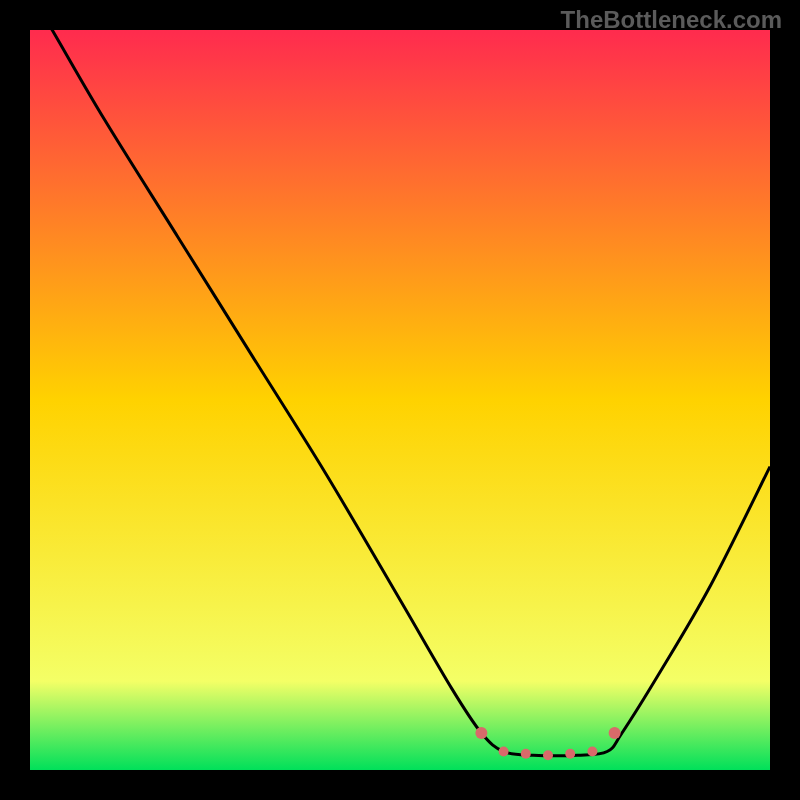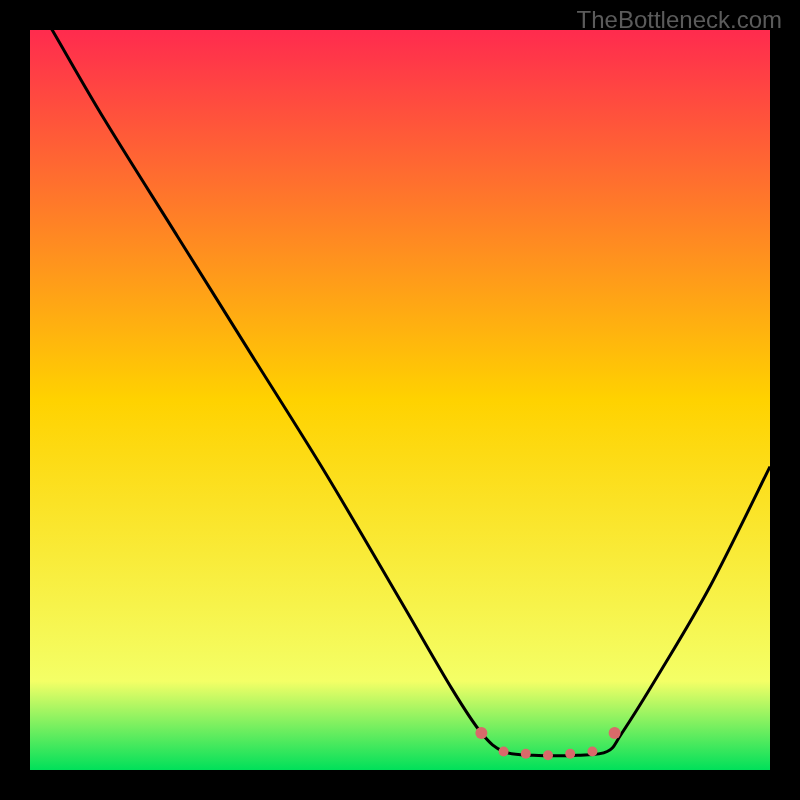--- a/index.html
+++ b/index.html
@@ -10,21 +10,21 @@
     height: 800px;
     position: relative;
     font-family: Arial, sans-serif;
   }
   .watermark {
     position: absolute;
     top: 6px;
     right: 18px;
     color: #5b5b5b;
     font-size: 24px;
-    font-weight: normal;
+    font-weight: bold;
     z-index: 10;
   }
   .plot-area {
     position: absolute;
     left: 30px;
     top: 30px;
     width: 740px;
     height: 740px;
   }
   svg {

